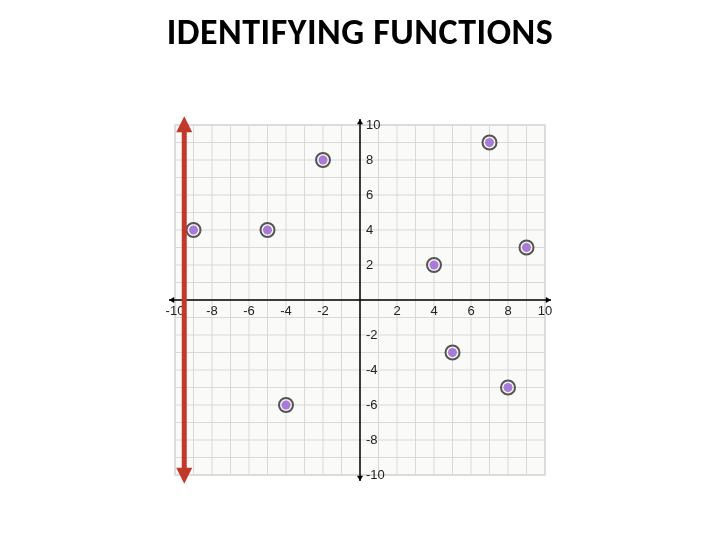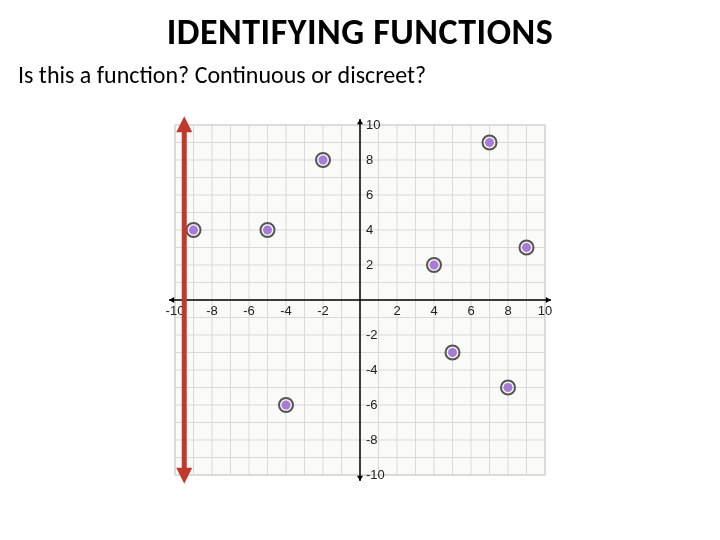--- a/index.html
+++ b/index.html
@@ -51,21 +51,20 @@
   .pt-inner { fill: #a87bd6; }
   .vlt-line { stroke: #c0392b; stroke-width: 5; }
   .vlt-head { fill: #c0392b; }
 </style>
 </head>
 <body>
 
 <div class="slide">
 
   <div class="title">IDENTIFYING FUNCTIONS</div>
-  <div class="question">Is this a function? Continuous or discreet?</div>
 
   <div class="chart-wrap">
     <svg id="chart-svg" width="450" height="400" viewBox="0 0 450 400">
         <rect x="40" y="20" width="370" height="350" fill="#fafaf8" stroke="#bfbfbf" stroke-width="1"></rect>
         <g class="grid">
           <line x1="40" y1="20" x2="40" y2="370"></line>
           <line x1="58.5" y1="20" x2="58.5" y2="370"></line>
           <line x1="77" y1="20" x2="77" y2="370"></line>
           <line x1="95.5" y1="20" x2="95.5" y2="370"></line>
           <line x1="114" y1="20" x2="114" y2="370"></line>

